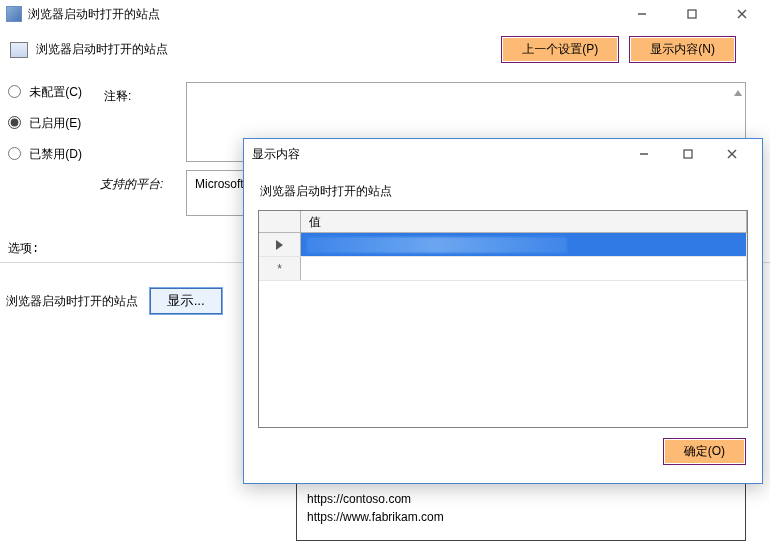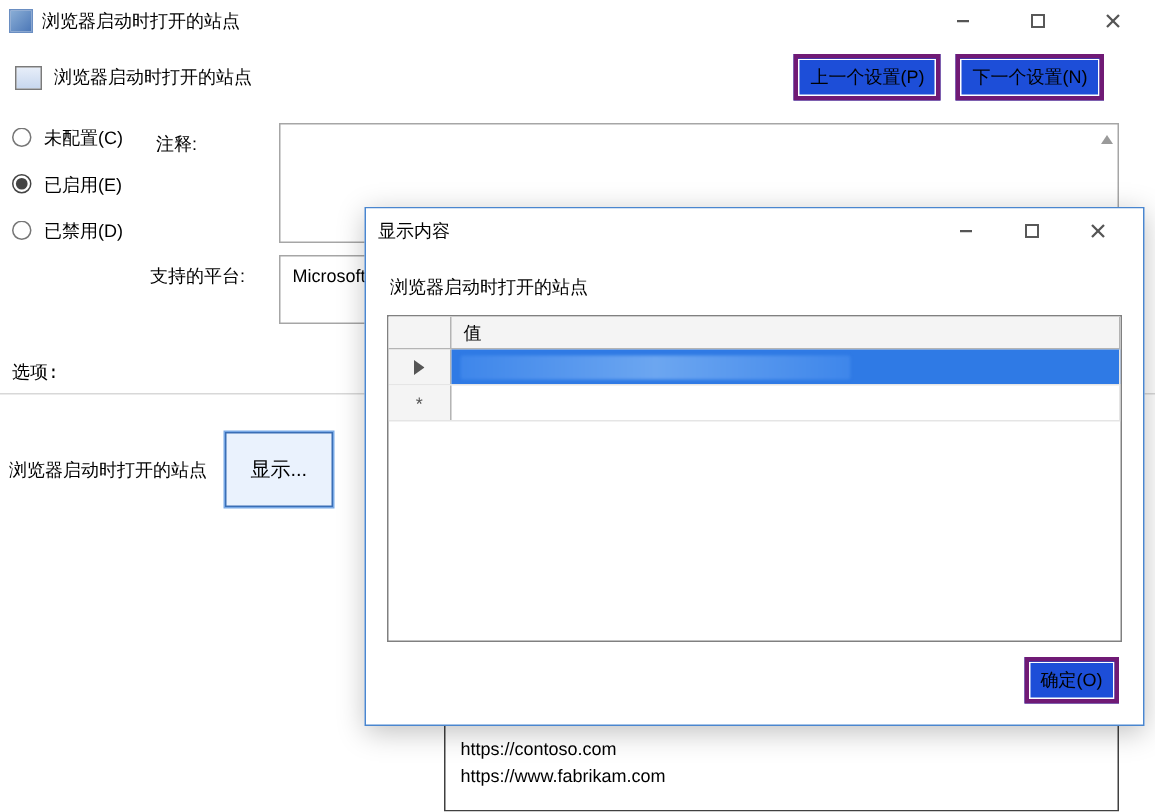--- a/index.html
+++ b/index.html
@@ -51,23 +51,23 @@
     width: 18px; height: 16px;
     border: 1px solid #7a7a7a;
     background: linear-gradient(#e7eef9,#c7d7ef);
   }
   .nav-buttons {
     margin-left: auto;
     display: flex; gap: 10px;
     padding-right: 24px;
   }
   .btn {
-    border: 3px solid #701a75;
-    background: #1d4ed8;
-    padding: 4px 8px;
+    border: 1px solid #701a75;
+    background: #fdba74;
+    padding: 4px 20px;
     font-family: inherit;
     font-size: 12px;
     cursor: pointer;
     box-shadow: inset 0 0 0 1px #fff;
   }
   .radio-group {
     position: absolute;
     left: 8px; top: 84px;
     display: flex; flex-direction: column; gap: 14px;
   }
@@ -79,21 +79,21 @@
     width: 560px; height: 80px;
     border: 1px solid #a6a6a6;
     background: #fff;
   }
   .comment-scroll {
     position: absolute; right: 2px; top: 4px;
     width: 10px; height: 12px;
     display: flex; align-items:center; justify-content:center;
     color:#888;
   }
-  .lbl-platform { position: absolute; left: 100px; top: 176px; }
+  .lbl-platform { position: absolute; left: 100px; top: 176px; font-style: italic; }
   .platform-box {
     position: absolute;
     left: 186px; top: 170px;
     width: 560px; height: 46px;
     border: 1px solid #a6a6a6;
     background: #fff;
     padding: 6px 8px;
     overflow: hidden;
   }
   .lbl-options { position: absolute; left: 8px; top: 240px; font-family: Liberation Mono, monospace; }
@@ -102,21 +102,21 @@
     width: 770px; height: 1px; background: #d8d8d8;
   }
   .row-opt {
     position: absolute; left: 6px; top: 288px;
     display: flex; align-items: center; gap: 12px;
   }
   .btn-focus {
     border: 1px solid #3b6fb6;
     outline: 1px solid #79a9e6;
     background: #eaf2fd;
-    padding: 15px 16px;
+    padding: 3px 16px;
     cursor: pointer;
   }
   .bottom-box {
     position: absolute;
     left: 296px; top: 483px;
     width: 450px; height: 58px;
     border: 1px solid #404040;
     background: #fff;
     padding: 6px 10px;
     line-height: 1.5;
@@ -230,21 +230,21 @@
           <line x1="9" y1="1" x2="1" y2="9" stroke="#555" stroke-width="1.5"></line>
         </svg>
     </div>
   </div>
 
   <div class="subheader">
     <div class="sub-icon"></div>
     <span>浏览器启动时打开的站点</span>
     <div class="nav-buttons">
       <button class="btn">上一个设置(P)</button>
-      <button class="btn">下一个设置(N)</button>
+      <button class="btn">显示内容(N)</button>
     </div>
   </div>
 
   <div class="radio-group">
     <div class="radio-line">
       <input type="radio" name="state" style="">
       <label>未配置(C)</label>
     </div>
     <div class="radio-line">
       <input type="radio" name="state" checked="" style="">

